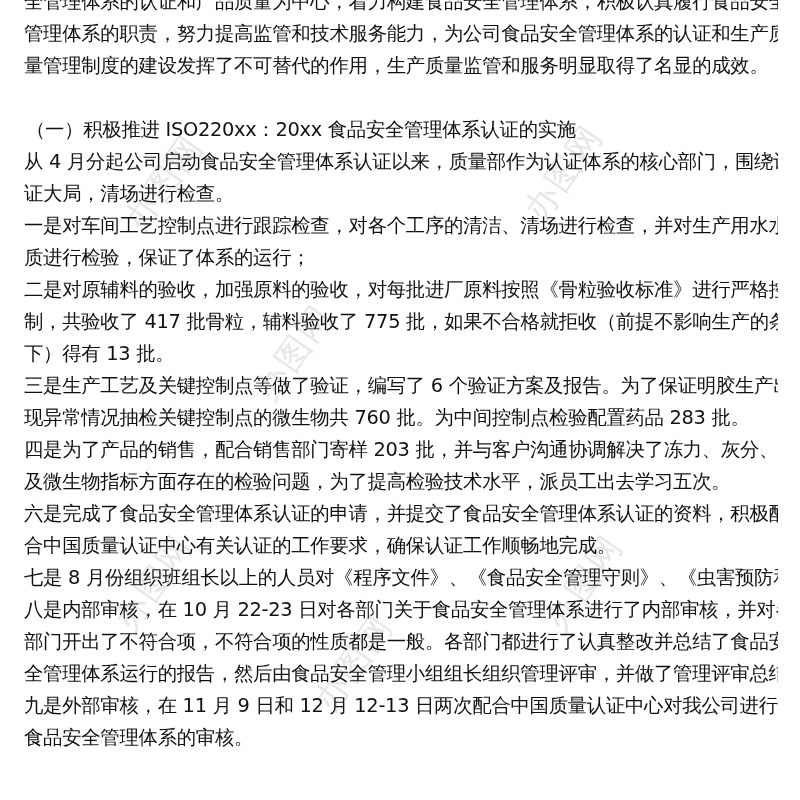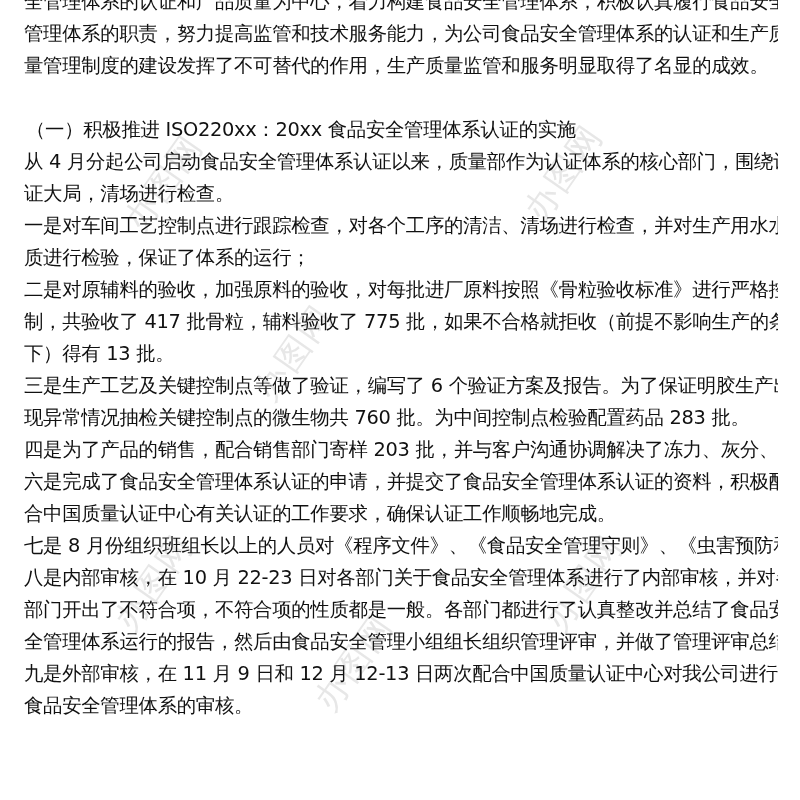--- a/index.html
+++ b/index.html
@@ -35,20 +35,21 @@
   <div class="line justify">从 4 月分起公司启动食品安全管理体系认证以来，质量部作为认证体系的核心部门，围绕认</div>
   <div class="line">证大局，清场进行检查。</div>
   <div class="line justify">一是对车间工艺控制点进行跟踪检查，对各个工序的清洁、清场进行检查，并对生产用水水</div>
   <div class="line">质进行检验，保证了体系的运行；</div>
   <div class="line justify">二是对原辅料的验收，加强原料的验收，对每批进厂原料按照《骨粒验收标准》进行严格控</div>
   <div class="line justify">制，共验收了 417 批骨粒，辅料验收了 775 批，如果不合格就拒收（前提不影响生产的条件</div>
   <div class="line">下）得有 13 批。</div>
   <div class="line justify">三是生产工艺及关键控制点等做了验证，编写了 6 个验证方案及报告。为了保证明胶生产出</div>
   <div class="line">现异常情况抽检关键控制点的微生物共 760 批。为中间控制点检验配置药品 283 批。</div>
   <div class="line justify">四是为了产品的销售，配合销售部门寄样 203 批，并与客户沟通协调解决了冻力、灰分、铬</div>
+  <div class="line">及微生物指标方面存在的检验问题，为了提高检验技术水平，派员工出去学习五次。</div>
   <div class="line justify">六是完成了食品安全管理体系认证的申请，并提交了食品安全管理体系认证的资料，积极配</div>
   <div class="line">合中国质量认证中心有关认证的工作要求，确保认证工作顺畅地完成。</div>
   <div class="line justify">七是 8 月份组织班组长以上的人员对《程序文件》、《食品安全管理守则》、《虫害预防和控</div>
   <div class="line justify">八是内部审核，在 10 月 22-23 日对各部门关于食品安全管理体系进行了内部审核，并对各</div>
   <div class="line justify">部门开出了不符合项，不符合项的性质都是一般。各部门都进行了认真整改并总结了食品安</div>
   <div class="line justify">全管理体系运行的报告，然后由食品安全管理小组组长组织管理评审，并做了管理评审总结。</div>
   <div class="line justify">九是外部审核，在 11 月 9 日和 12 月 12-13 日两次配合中国质量认证中心对我公司进行了</div>
   <div class="line">食品安全管理体系的审核。</div>
 
 </div>

